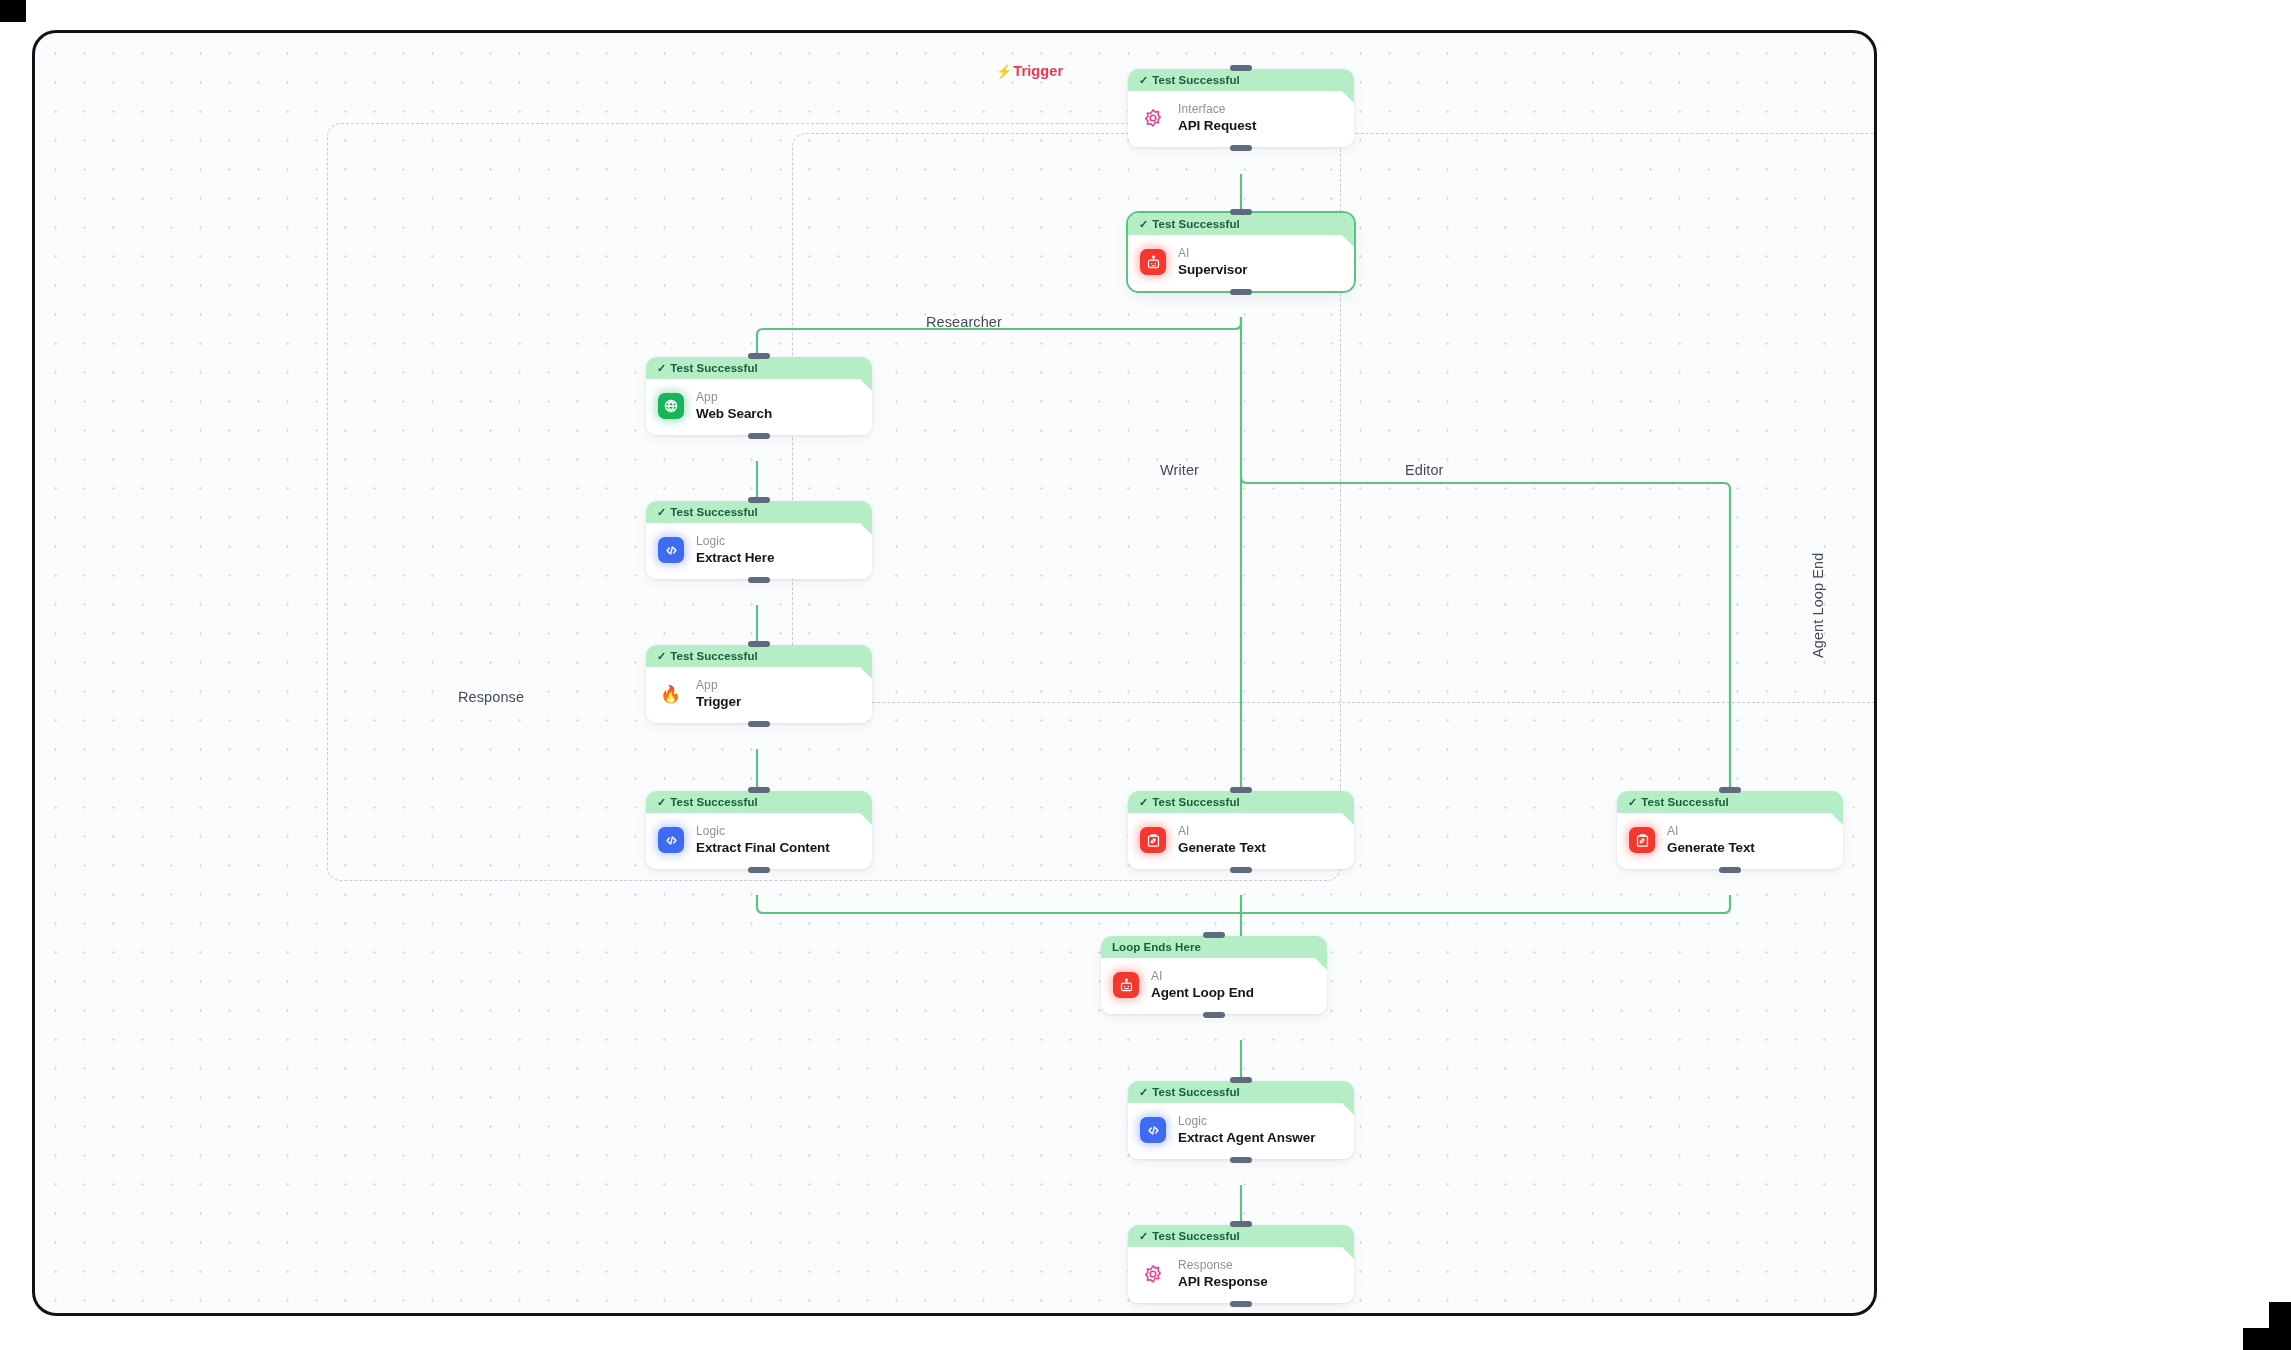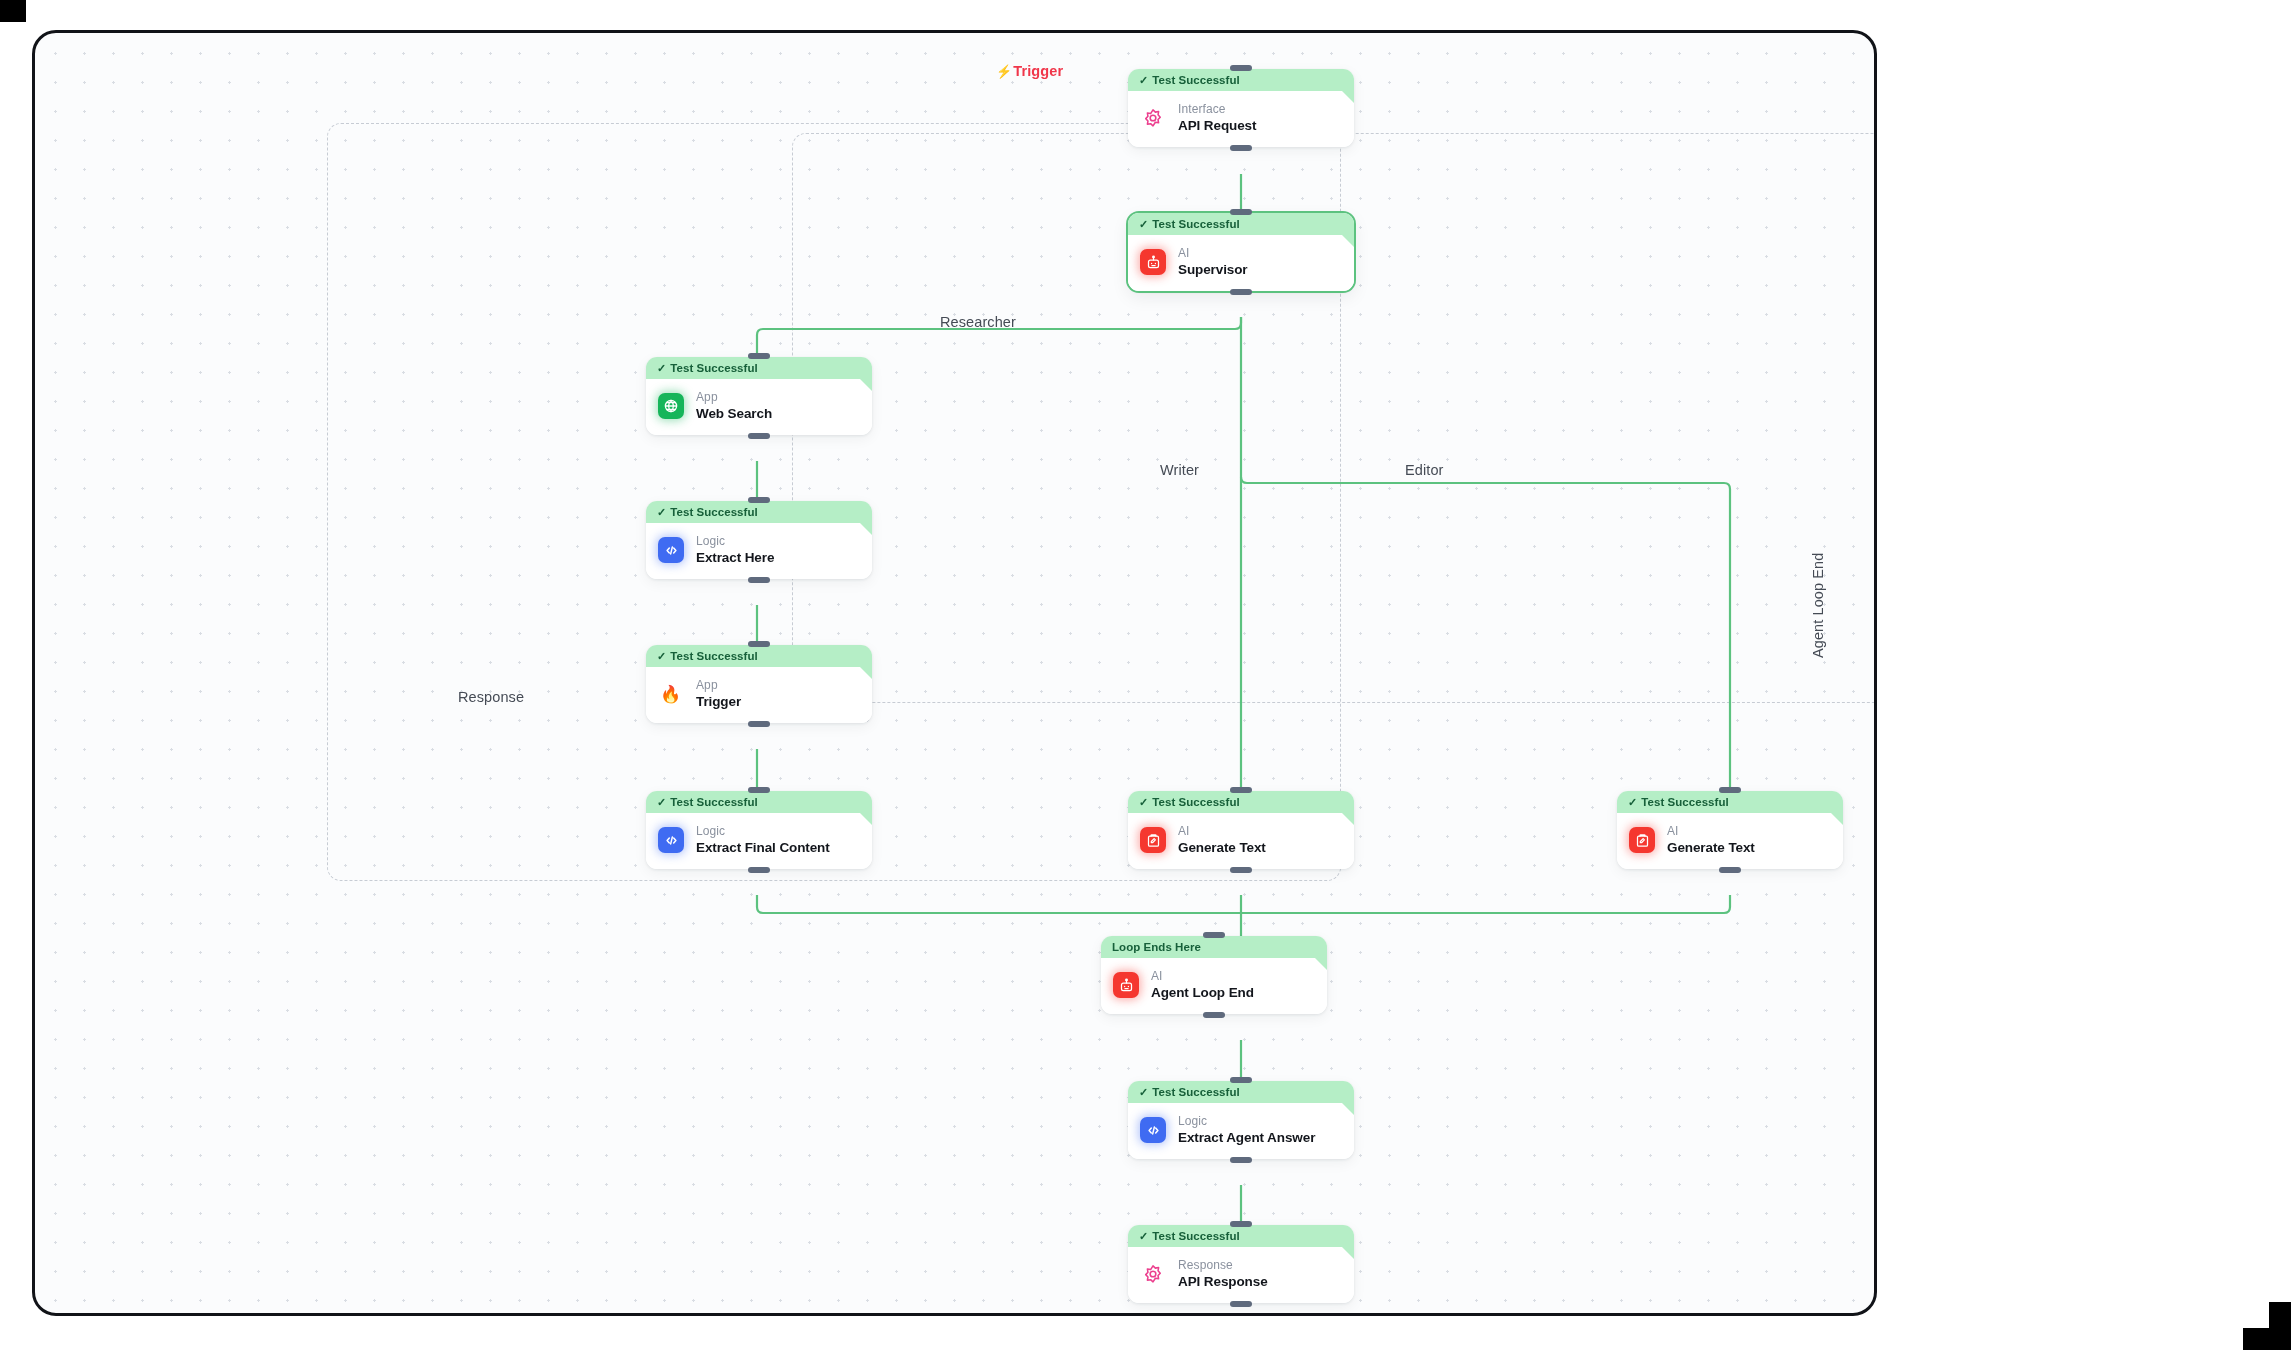--- a/index.html
+++ b/index.html
@@ -222,21 +222,21 @@
 
         <path d="M 1206 1007 L 1206 1048"></path>
 
         <path d="M 1206 1152 L 1206 1192"></path>
       </g>
     </svg>
 
     <div class="edge-label trigger" style="left:961px; top:30px;">
       <span class="bolt">⚡</span><span>Trigger</span>
     </div>
-    <div class="edge-label" style="left:891px; top:281px;margin-left:14px;">Researcher</div>
+    <div class="edge-label" style="left:891px; top:281px;">Researcher</div>
     <div class="edge-label" style="left:1125px; top:429px;">Writer</div>
     <div class="edge-label" style="left:1370px; top:429px;">Editor</div>
     <div class="edge-label vertical" style="left:1775px; top:625px;">Agent Loop End</div>
     <div class="edge-label" style="left:423px; top:656px;">Response</div>
 
     <div id="node-layer">
         <div class="node" style="left: 1093px; top: 36px;">
           <div class="handle top"></div>
           <div class="node-status">
             <span class="check-glyph">✓</span>

